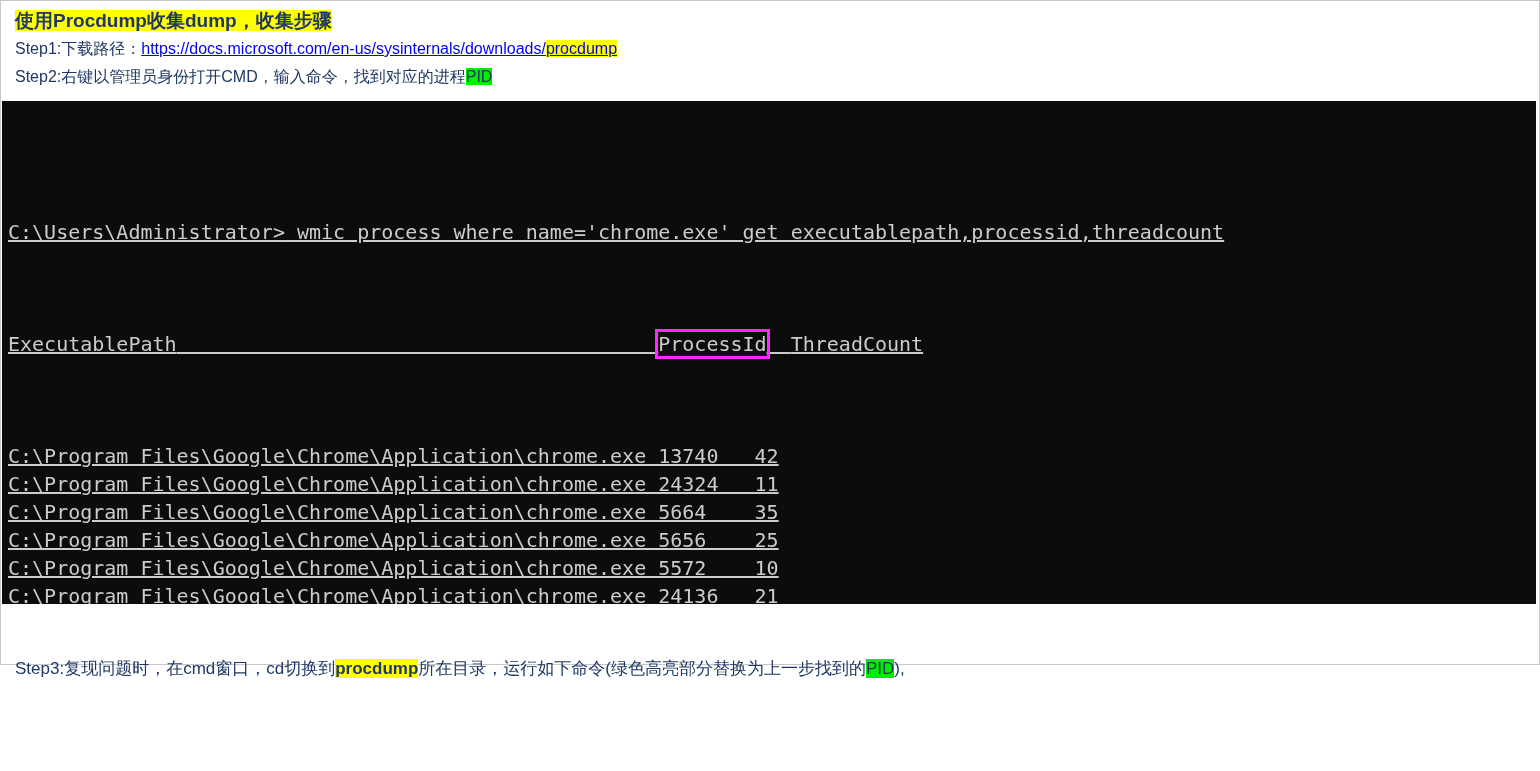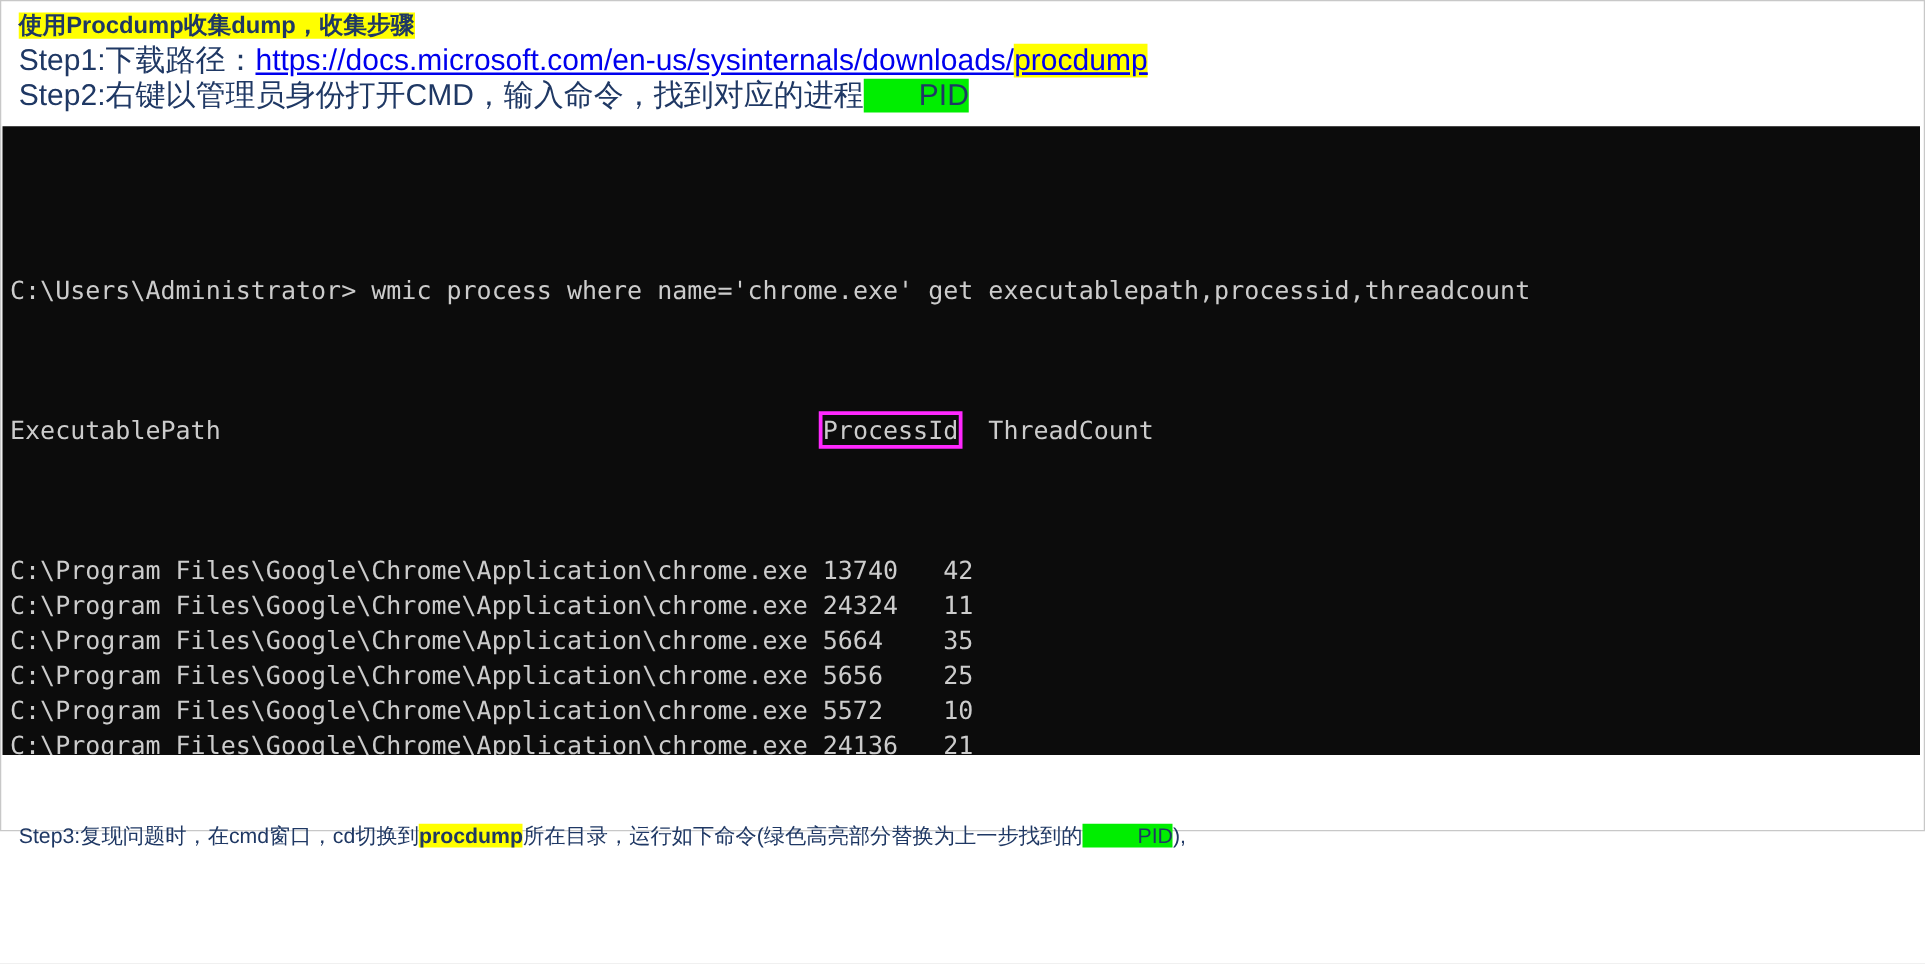--- a/index.html
+++ b/index.html
@@ -23,34 +23,34 @@
     border: 1px solid #c8c8c8;
     background: #ffffff;
   }
 
   
   .doc-top {
     padding: 5px 0 0 14px;
   }
   .doc-line {
     color: #1f3864;
-    font-size: 24px;
+    font-size: 16px;
     line-height: 28px;
     white-space: nowrap;
     letter-spacing: 0px;
   }
   .doc-title {
     font-weight: bold;
     font-size: 19px;
     line-height: 29px;
     color: #1f3864;
     white-space: nowrap;
   }
   .hl-yellow { background: #ffff00; }
-  .hl-green  { background: #00ee00; padding-left: 44px; }
+  .hl-green  { background: #00ee00; }
   .step-label { color: #1f3864; }
   .link {
     color: #0000ee;
     text-decoration: underline;
   }
   .link .hl-yellow { color: #0000ee; text-decoration: underline; }
 
   
   .terminal {
     position: absolute;
@@ -68,20 +68,21 @@
     padding: 0;
   }
   .term-inner {
     padding: 33px 0 0 6px;
     white-space: pre;
   }
   .term-line {
     white-space: pre;
     height: 28px;
     font-family: "DejaVu Sans Mono", "Liberation Mono", monospace;
+    text-decoration: underline;
   }
   .boxed {
     outline: 3px solid #ff28ff;
     outline-offset: 0px;
     display: inline-block;
     line-height: 24px;
     position: relative;
   }
 
   

